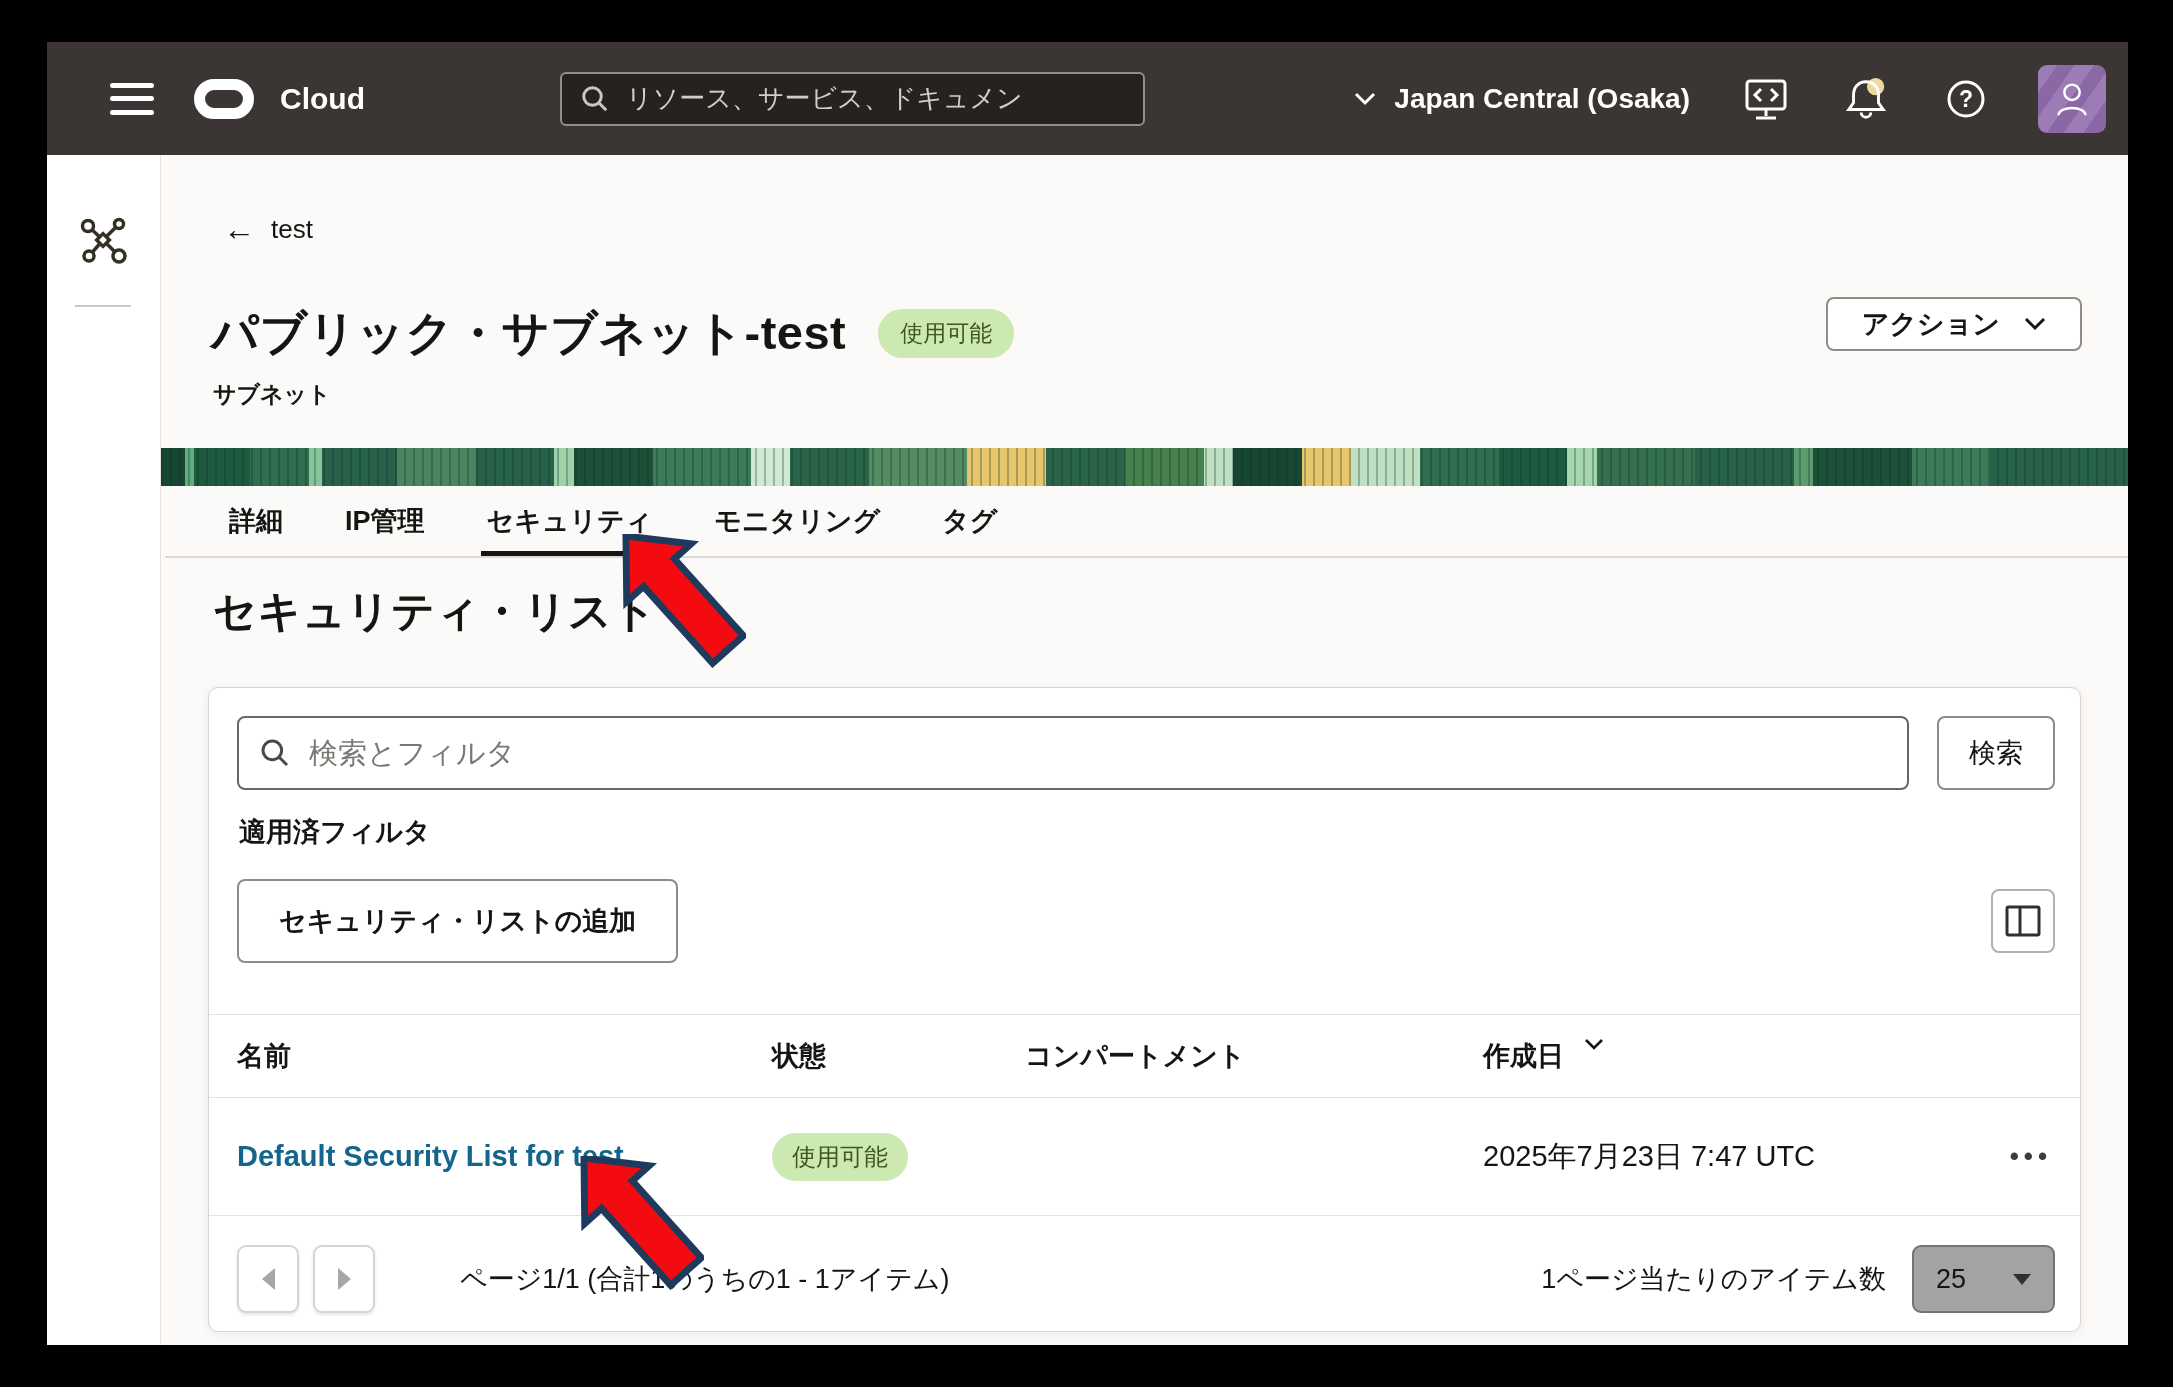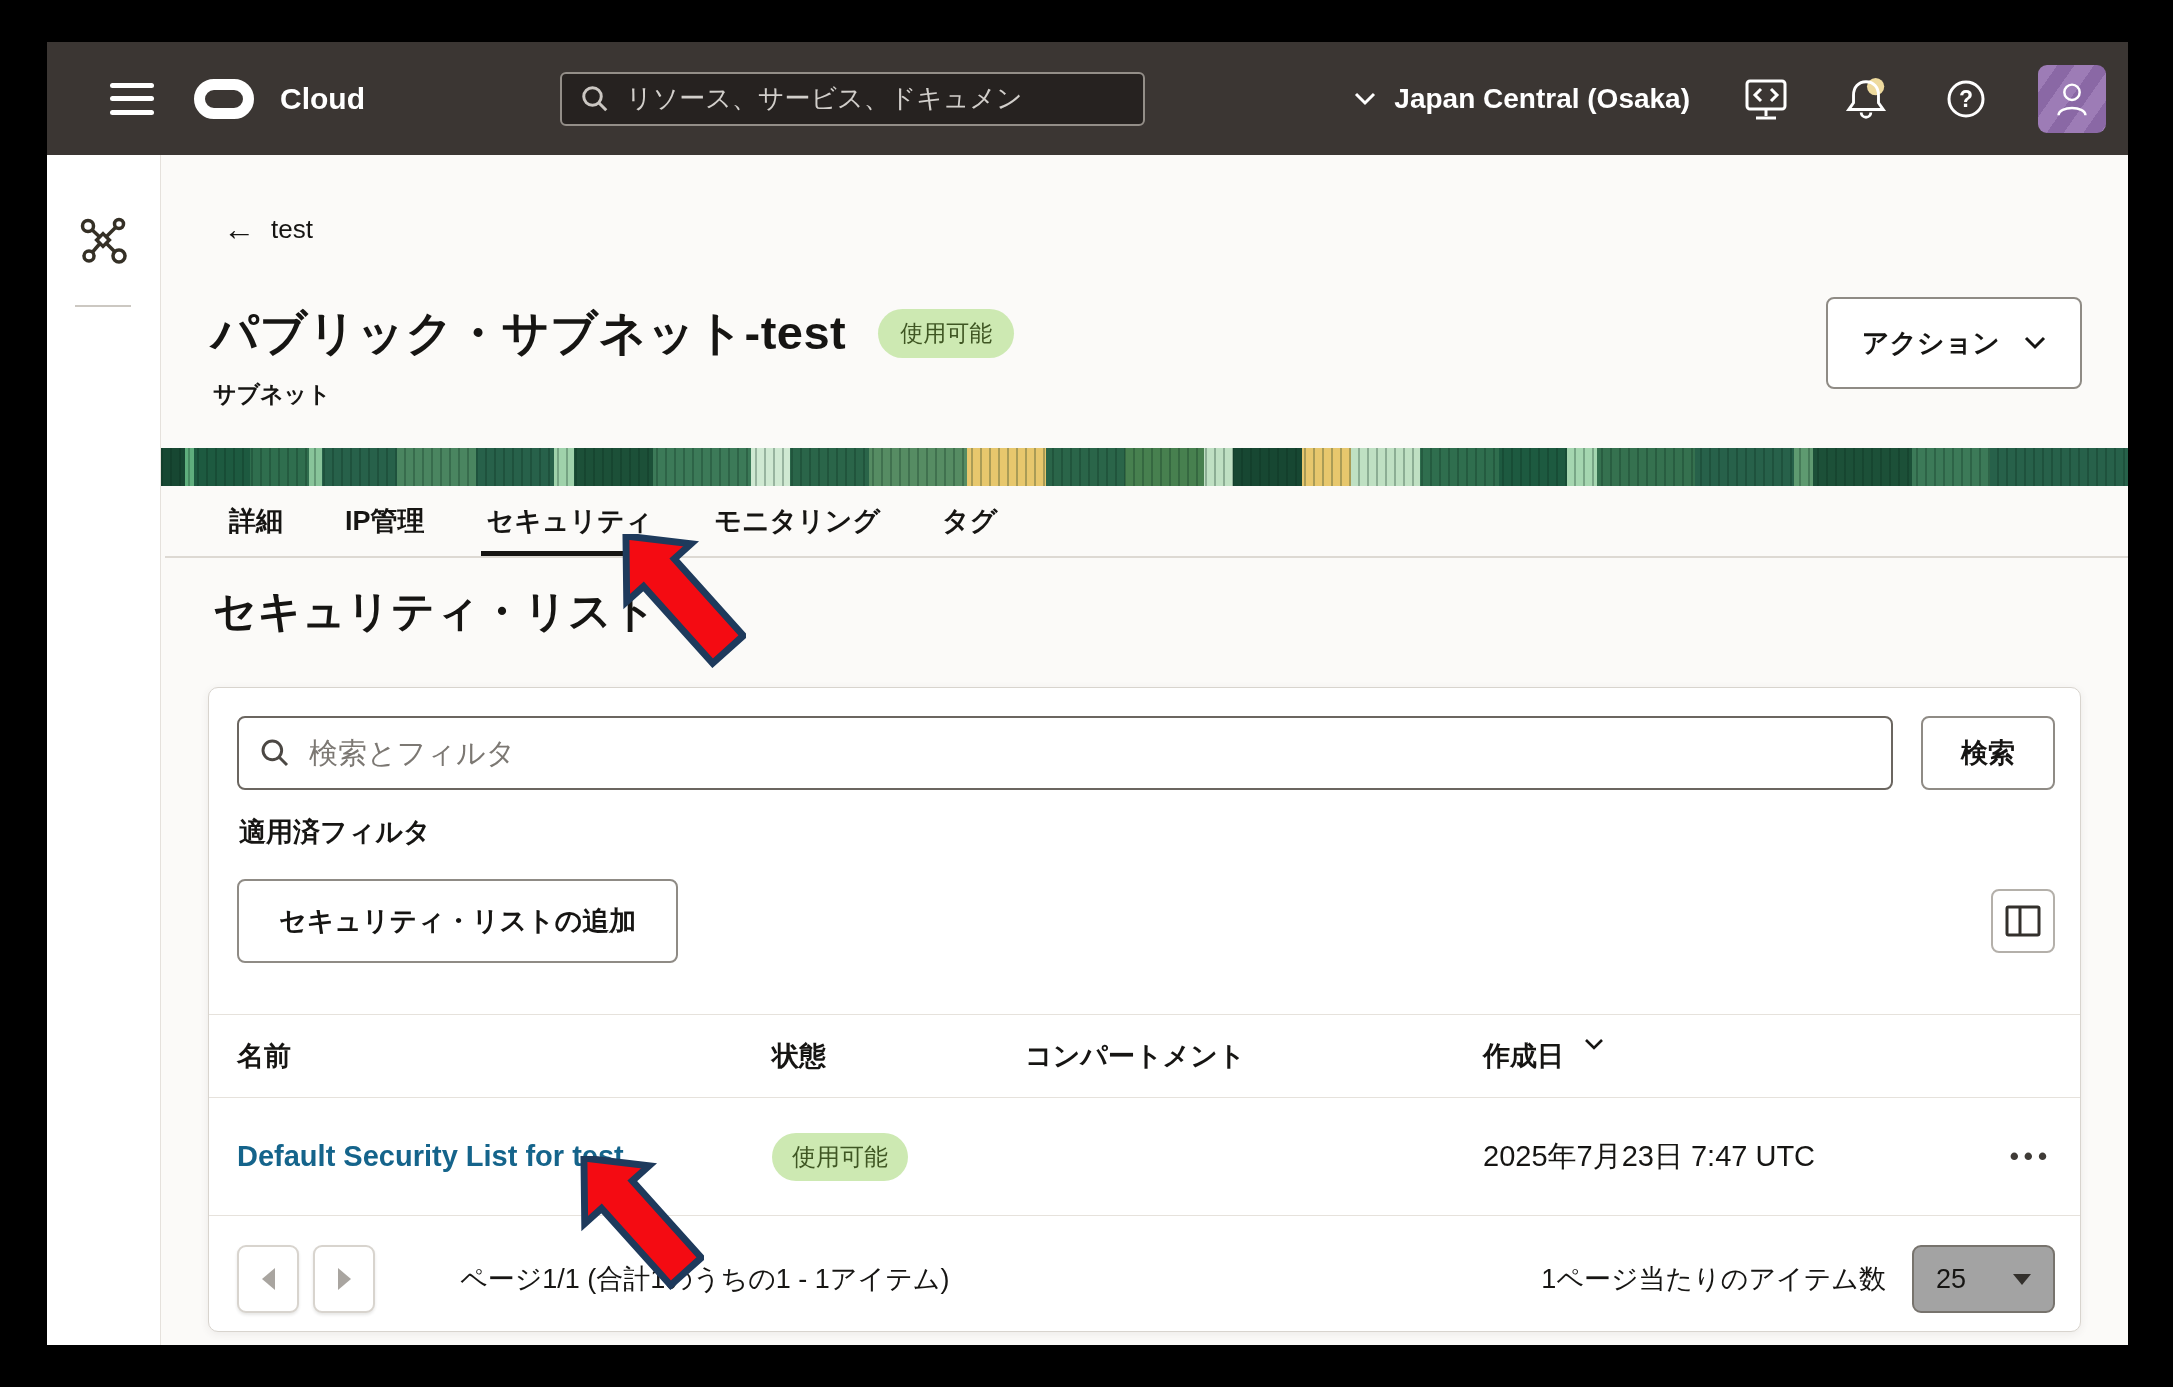--- a/index.html
+++ b/index.html
@@ -35,21 +35,21 @@
   .side-divider{position:absolute;left:28px;top:150px;width:56px;border-top:2px solid #ccc8c2;}
 
   
   .main{position:absolute;left:114px;top:113px;right:0;bottom:0;background:#fbfaf8;}
   .breadcrumb{position:absolute;left:62px;top:58px;display:flex;align-items:center;font-size:26px;cursor:pointer;}
   .breadcrumb .arrow{font-size:32px;margin-right:16px;line-height:1;}
   .title-row{position:absolute;left:50px;top:148px;display:flex;align-items:center;}
   .page-title{font-size:47px;font-weight:700;letter-spacing:.5px;line-height:60px;}
   .badge{margin-left:32px;background:#cde9b2;color:#3f5623;font-size:23px;font-weight:400;border-radius:999px;padding:9px 22px;}
   .subtitle{position:absolute;left:52px;top:224px;font-size:23px;font-weight:700;}
-  .actions-btn{position:absolute;right:46px;top:142px;height:92px;padding:0 34px;display:flex;align-items:center;
+  .actions-btn{position:absolute;right:46px;top:142px;height:54px;padding:0 34px;display:flex;align-items:center;
     background:#fff;border:2px solid #8f8b85;border-radius:8px;font-size:27px;font-weight:700;cursor:pointer;box-sizing:border-box;}
   .actions-btn .caret{width:22px;height:14px;margin-left:24px;}
 
   .banner{position:absolute;left:0;right:0;top:293px;height:38px;
     background:
      repeating-linear-gradient(90deg,rgba(9,43,28,.28) 0 2px,rgba(255,255,255,0) 2px 9px),
      linear-gradient(90deg,
       #174732 0 1.2%, #5fae7d 1.2% 1.7%, #1d5a40 1.7% 4.5%, #2f6e4e 4.5% 7.5%,
       #88c49a 7.5% 8.2%, #27614a 8.2% 12%, #4a8560 12% 16%, #27614a 16% 20%,
       #9fd2ab 20% 21%, #1c5038 21% 25%, #3c7a58 25% 30%, #cfe9d2 30% 32%,
@@ -67,22 +67,22 @@
 
   .section-title{position:absolute;left:52px;top:428px;font-size:43px;font-weight:700;letter-spacing:.5px;}
 
   
   .card{position:absolute;left:47px;top:532px;width:1873px;height:645px;background:#fff;border:1px solid #d8d4ce;
     border-radius:10px;box-sizing:border-box;box-shadow:0 2px 8px rgba(60,55,50,.08);}
   .search-row{position:absolute;left:28px;right:25px;top:28px;height:74px;display:flex;align-items:stretch;}
   .filter-input{flex:1;display:flex;align-items:center;border:2px solid #6b6660;border-radius:8px;box-sizing:border-box;padding:0 20px;background:#fff;}
   .filter-input input{flex:1;margin-left:16px;border:none;outline:none;font-size:29px;font-family:Liberation Serif, serif;color:#161513;background:transparent;}
   .filter-input input::placeholder{color:#7c7873;opacity:1;}
-  .search-btn{width:134px;margin-left:28px;background:#fff;border:2px solid #8f8b85;border-radius:8px;
-    font-size:27px;font-weight:700;font-family:inherit;cursor:pointer;color:#161513;}
+  .search-btn{width:118px;margin-left:28px;background:#fff;border:2px solid #8f8b85;border-radius:8px;
+    font-size:27px;font-weight:400;font-family:inherit;cursor:pointer;color:#161513;}
   .filters-label{position:absolute;left:30px;top:126px;font-size:27px;font-weight:700;}
   .add-row{position:absolute;left:28px;right:25px;top:196px;height:74px;display:flex;align-items:center;}
   .add-btn{height:84px;padding:0 40px;background:#fff;border:2px solid #8f8b85;border-radius:8px;
     font-size:27px;font-weight:700;font-family:inherit;cursor:pointer;color:#161513;}
   .col-toggle{margin-left:auto;width:64px;height:64px;background:#fff;border:2px solid #b4b0aa;border-radius:8px;
     display:flex;align-items:center;justify-content:center;cursor:pointer;box-sizing:border-box;}
 
   .table{position:absolute;left:0;right:0;top:326px;}
   .thead,.trow{display:flex;align-items:center;padding:0 28px;}
   .thead{height:82px;border-top:1px solid #e6e2dc;border-bottom:1px solid #e6e2dc;font-size:27px;font-weight:700;}

